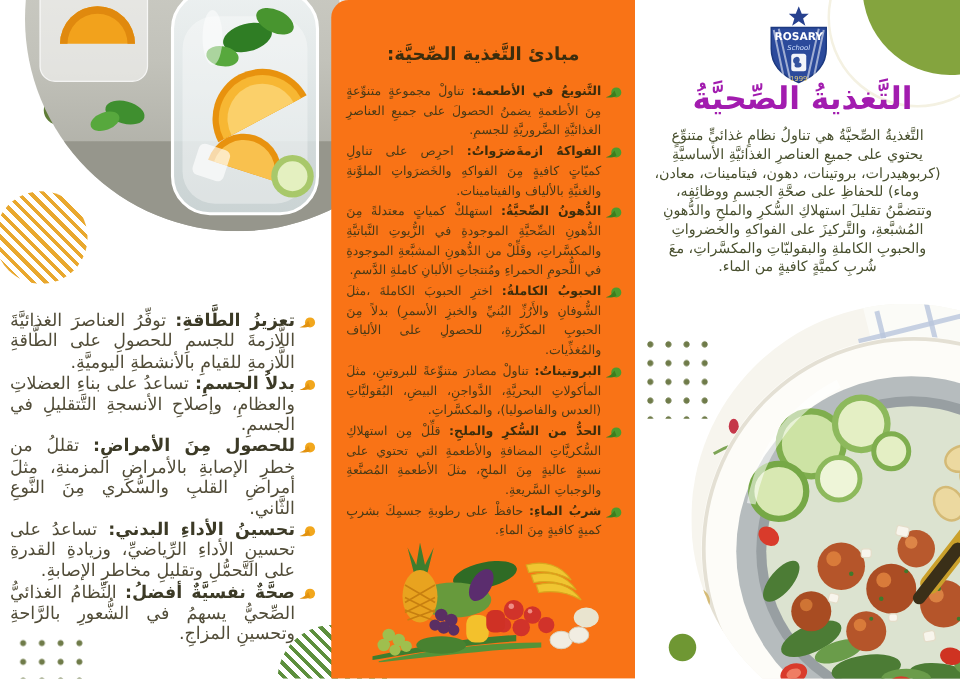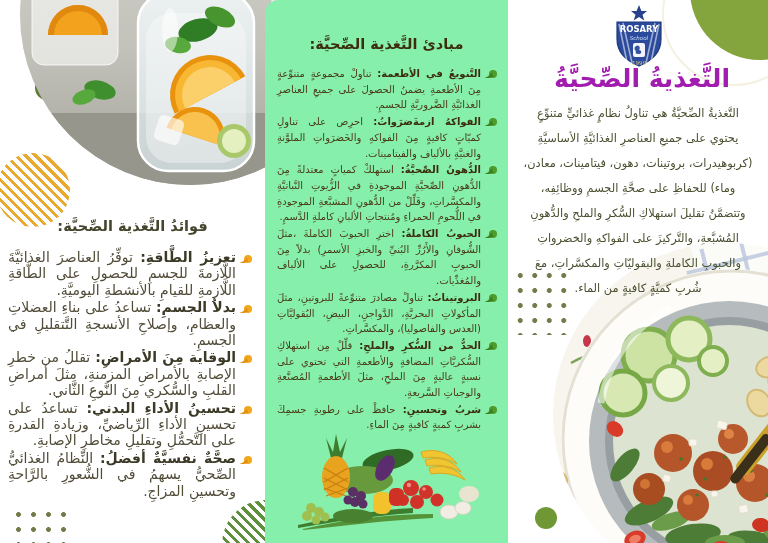--- a/index.html
+++ b/index.html
@@ -1,21 +1,21 @@
 <!DOCTYPE html>
 <html lang="ar" dir="rtl"><head>
 <meta charset="utf-8">
 <style>
   html,body{margin:0;padding:0;background:#fff;}
   .page{position:relative;width:768px;height:543px;overflow:hidden;background:#ffffff;
         font-family:"DejaVu Sans",sans-serif;direction:rtl;}
 
   
   .col-left{position:absolute;left:0;top:0;width:265px;height:543px;z-index:4;}
-  .col-mid{position:absolute;left:265px;top:0;width:243px;height:543px;background:#86efac;
+  .col-mid{position:absolute;left:265px;top:0;width:243px;height:543px;background:#f97316;
            border-radius:14px 0 0 0;z-index:3;}
   .col-right{position:absolute;left:508px;top:0;width:260px;height:418px;z-index:4;}
 
   
   .deco{position:absolute;}
   .dot{border-radius:50%;}
   .dot-green-left{left:35px;top:76px;width:24px;height:24px;background:#5e7c36;z-index:1;}
   .dot-green-right{left:535px;top:507px;width:22px;height:22px;background:#6f9733;z-index:5;}
   .stripe-yellow{left:-4px;top:153px;width:74px;height:74px;border-radius:50%;z-index:1;
       background:repeating-linear-gradient(45deg,#e9a82e 0 3px,#ffffff 3px 7px);}
@@ -34,21 +34,21 @@
   .photo-drinks{position:absolute;left:20px;top:-155px;width:340px;height:340px;border-radius:50%;
       overflow:hidden;z-index:2;}
   .photo-bowl{position:absolute;left:553px;top:243px;width:344px;height:344px;border-radius:50%;
       overflow:hidden;z-index:2;}
 
   
   .logo{position:absolute;left:100px;top:5px;width:62px;height:66px;}
   .main-title{position:absolute;top:64px;left:4px;width:100%;text-align:center;
       font-size:25px;font-weight:bold;color:#a21caf;letter-spacing:-.5px;}
   .intro{position:absolute;top:101px;left:14px;width:232px;text-align:center;
-      font-size:11.4px;line-height:25px;color:#49502f;}
+      font-size:11.4px;line-height:15px;color:#49502f;}
 
   
   .mid-heading{position:absolute;top:36px;left:0;width:100%;text-align:center;
       font-size:14.5px;font-weight:bold;color:#3c2d0d;}
   .principles-list{position:absolute;top:66px;right:10px;left:12px;margin:0;padding:0;
       list-style:none;font-size:10px;line-height:15.7px;color:#4a3a16;text-align:justify;}
   .principles-list b{color:#3b2c0b;}
   .fruits{position:absolute;left:28px;top:430px;width:190px;height:100px;}
 
   
@@ -129,42 +129,41 @@
       </g>
 
       <circle cx="214" cy="296" r="17" fill="#a8c86a"></circle>
         <circle cx="214" cy="296" r="12" fill="#e4f0c0"></circle>
       <rect x="136" y="272" width="26" height="26" rx="5" fill="rgba(255,255,255,.65)" transform="rotate(18 149 285)"></rect>
       <ellipse cx="150" cy="185" rx="8" ry="22" fill="rgba(255,255,255,.5)"></ellipse>
     </svg>
   </div>
 
   <div class="col-left">
-    <div class="left-heading">فوائدُ التَّغذية الصِّحيَّة:</div>
     <ul class="benefits-list">
       <li class="item">
         <span class="marker"><svg viewBox="0 0 14 12" width="14" height="11">
               <circle cx="9.2" cy="5.4" r="4.4" fill="#f2a71d"></circle>
               <path d="M0 9.6 C3.6 8.8 6 6.6 7.6 3.8 L9.4 8.2 C6.4 10 2.8 10.2 0 9.6 Z" fill="#e2920f"></path>
             </svg></span>
         <b>تعزيزُ الطَّاقةِ:</b> <span>توفِّرُ العناصرَ الغذائيَّةَ اللَّازمةَ للجسمِ للحصولِ على الطَّاقةِ اللَّازمةِ للقيامِ بالأنشطةِ اليوميَّةِ.</span>
       </li>
       <li class="item">
         <span class="marker"><svg viewBox="0 0 14 12" width="14" height="11">
               <circle cx="9.2" cy="5.4" r="4.4" fill="#f2a71d"></circle>
               <path d="M0 9.6 C3.6 8.8 6 6.6 7.6 3.8 L9.4 8.2 C6.4 10 2.8 10.2 0 9.6 Z" fill="#e2920f"></path>
             </svg></span>
         <b>بدلاُ الجسمِ:</b> <span>تساعدُ على بناءِ العضلاتِ والعظامِ، وإصلاحِ الأنسجةِ التَّتقليلِ في الجسمِ.</span>
       </li>
       <li class="item">
         <span class="marker"><svg viewBox="0 0 14 12" width="14" height="11">
               <circle cx="9.2" cy="5.4" r="4.4" fill="#f2a71d"></circle>
               <path d="M0 9.6 C3.6 8.8 6 6.6 7.6 3.8 L9.4 8.2 C6.4 10 2.8 10.2 0 9.6 Z" fill="#e2920f"></path>
             </svg></span>
-        <b>الوقاية مِنَ الأمراضِ:</b> <span>تقللُ من خطرِ الإصابةِ بالأمراضِ المزمنةِ، مثلَ أمراضِ القلبِ والسُّكري مِنَ النَّوعِ الثَّاني.</span>
+        <b>للحصول مِنَ الأمراضِ:</b> <span>تقللُ من خطرِ الإصابةِ بالأمراضِ المزمنةِ، مثلَ أمراضِ القلبِ والسُّكري مِنَ النَّوعِ الثَّاني.</span>
       </li>
       <li class="item">
         <span class="marker"><svg viewBox="0 0 14 12" width="14" height="11">
               <circle cx="9.2" cy="5.4" r="4.4" fill="#f2a71d"></circle>
               <path d="M0 9.6 C3.6 8.8 6 6.6 7.6 3.8 L9.4 8.2 C6.4 10 2.8 10.2 0 9.6 Z" fill="#e2920f"></path>
             </svg></span>
         <b>تحسينُ الأداءِ البدني:</b> <span>تساعدُ على تحسينِ الأداءِ الرِّياضيِّ، وزيادةِ القدرةِ على التَّحمُّلِ وتقليلِ مخاطرِ الإصابةِ.</span>
       </li>
       <li class="item">
         <span class="marker"><svg viewBox="0 0 14 12" width="14" height="11">
@@ -219,21 +218,21 @@
               <circle cx="9.2" cy="5.4" r="4.4" fill="#4e9b2d"></circle>
               <path d="M0 9.6 C3.6 8.8 6 6.6 7.6 3.8 L9.4 8.2 C6.4 10 2.8 10.2 0 9.6 Z" fill="#3c7f1f"></path>
             </svg></span>
         <b>الحدُّ من السُّكرِ والملحِ:</b> <span>قلِّلْ مِن استهلاكِ السُّكريَّاتِ المضافةِ والأطعمةِ التي تحتوي على نسبةٍ عاليةٍ مِنَ الملحِ، مثلَ الأطعمةِ المُصنَّعةِ والوجباتِ السَّريعةِ.</span>
       </li>
       <li class="item">
         <span class="marker"><svg viewBox="0 0 14 12" width="14" height="11">
               <circle cx="9.2" cy="5.4" r="4.4" fill="#4e9b2d"></circle>
               <path d="M0 9.6 C3.6 8.8 6 6.6 7.6 3.8 L9.4 8.2 C6.4 10 2.8 10.2 0 9.6 Z" fill="#3c7f1f"></path>
             </svg></span>
-        <b>شربُ وتحسينِ:</b> <span>حافظْ على رطوبةِ جسمِكَ بشربِ كميةٍ كافيةٍ مِنَ الماءِ.</span>
+        <b>شربُ الماءِ:</b> <span>حافظْ على رطوبةِ جسمِكَ بشربِ كميةٍ كافيةٍ مِنَ الماءِ.</span>
       </li>
     </ul>
 
     <div class="fruits">
       <svg width="190" height="100" viewBox="0 0 190 100">
 
         <path d="M5 95 C40 88 80 80 120 78 L120 83 C75 86 35 93 5 98 Z" fill="#3e7d2e"></path>
         <path d="M10 99 C50 90 95 84 140 84 L140 88 C95 90 50 96 10 100 Z" fill="#559338"></path>
         <ellipse cx="95" cy="30" rx="26" ry="10" fill="#2f6b25" transform="rotate(-12 95 30)"></ellipse>
         <ellipse cx="70" cy="50" rx="30" ry="14" fill="#679a3c"></ellipse>

